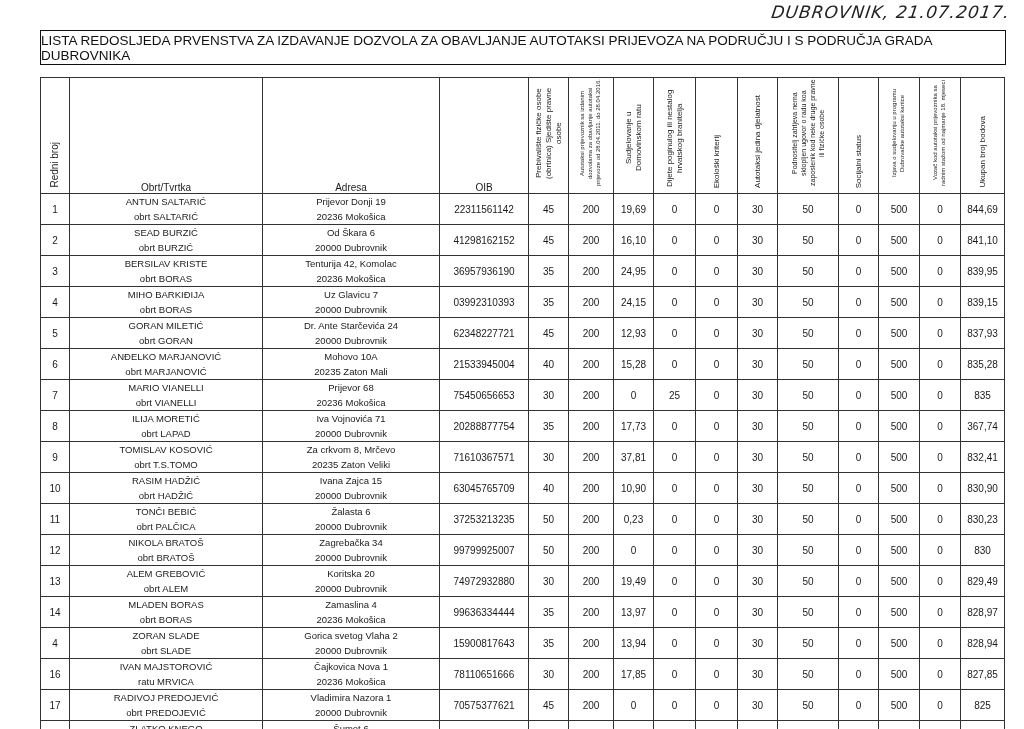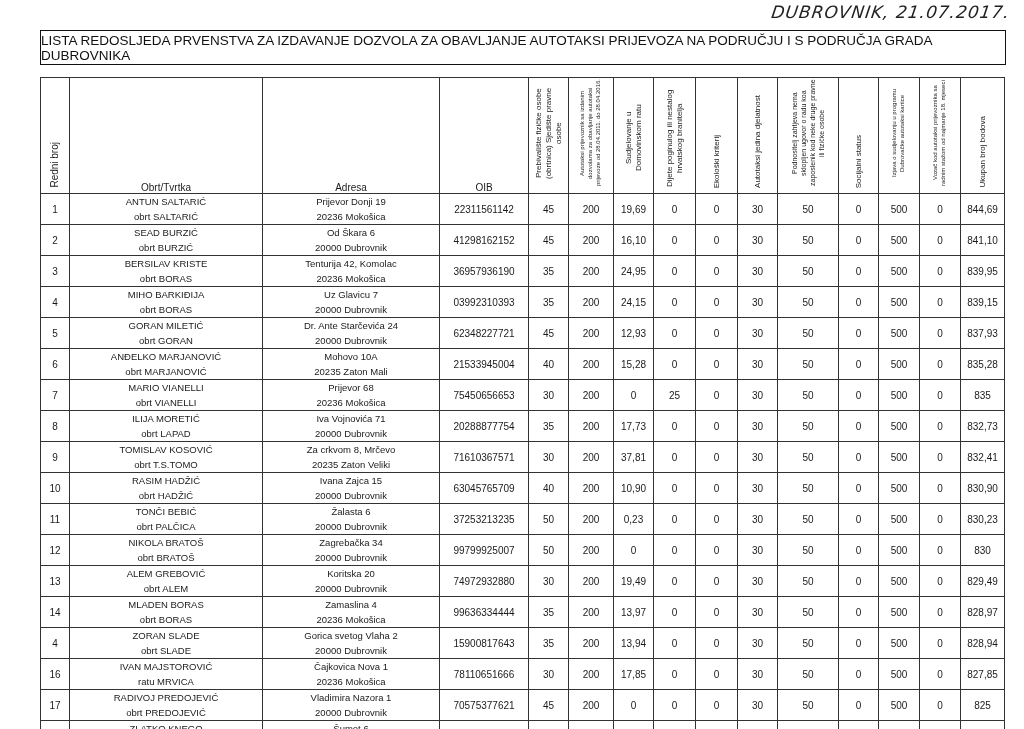--- a/index.html
+++ b/index.html
@@ -282,21 +282,21 @@
         <td class="num">35</td>
         <td class="num">200</td>
         <td class="num">17,73</td>
         <td class="num">0</td>
         <td class="num">0</td>
         <td class="num">30</td>
         <td class="num">50</td>
         <td class="num">0</td>
         <td class="num">500</td>
         <td class="num">0</td>
-        <td class="total">832,73</td>
+        <td class="total">367,74</td>
       </tr>
       <tr>
         <td class="rb">9</td>
         <td>
           <div class="two-line">
             <span>TOMISLAV KOSOVIĆ</span>
             <span>obrt T.S.TOMO</span>
           </div>
         </td>
         <td>

